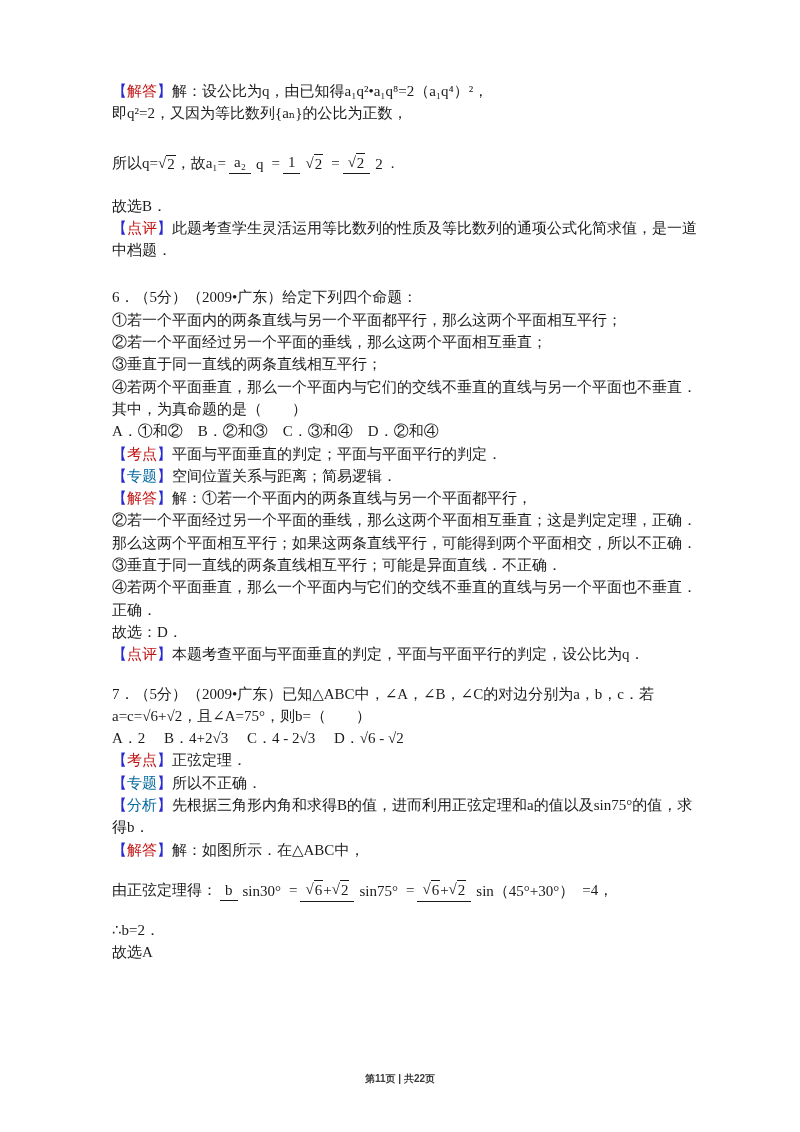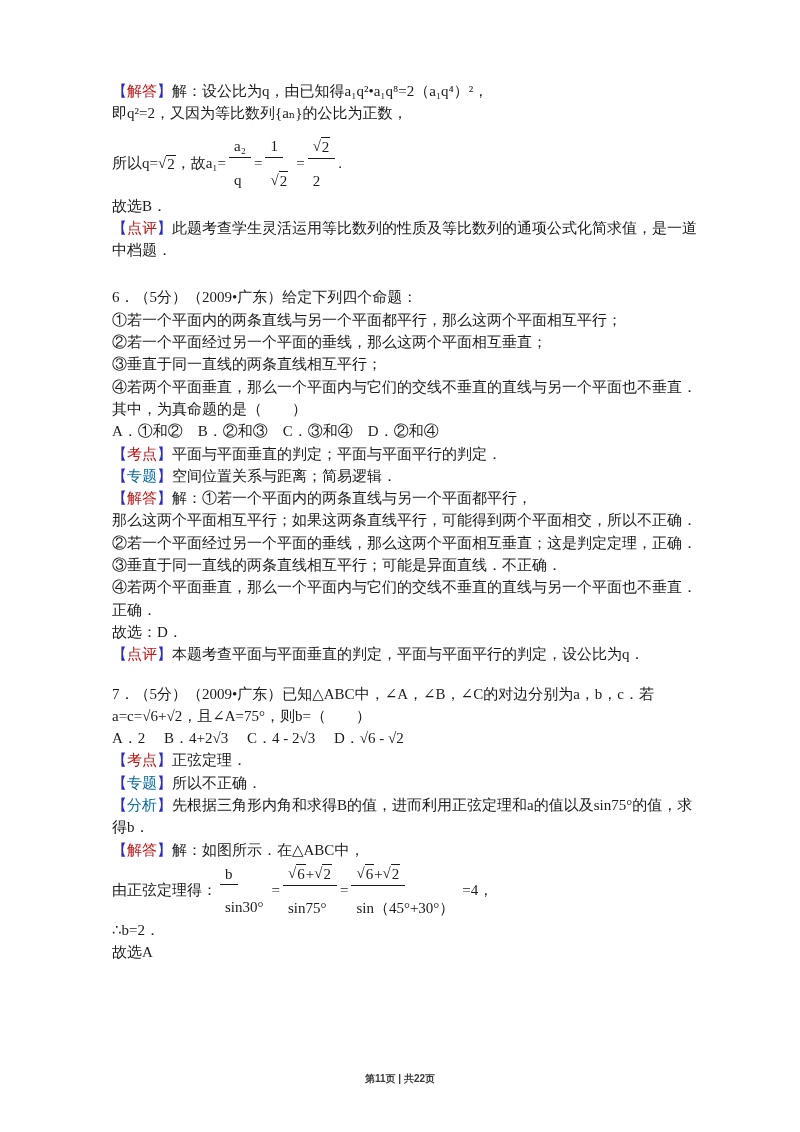--- a/index.html
+++ b/index.html
@@ -13,21 +13,21 @@
   }
   .content{padding:80px 96px 0 112px;}
   .ln{line-height:22.3px;}
   .para{line-height:22.3px;}
   .tag .br{color:#2a2ad0;}
   .tag .in-red{color:#c01414;}
   .tag .in-blue{color:#0369a1;}
   .formula{display:flex;align-items:center;flex-wrap:nowrap;}
   .formula-a{height:54px;margin:12px 0 4px 0;}
   .formula-b{height:52px;margin:4px 0 2px 0;}
-  .frac{display:inline-flex;flex-direction:column;align-items:flex-start;text-align:center;margin:0 3px;vertical-align:middle;gap:12px;}
+  .frac{display:inline-flex;flex-direction:row;align-items:center;text-align:center;margin:0 3px;vertical-align:middle;}
   .num{border-bottom:1.3px solid #1b1b1b;padding:0 5px 1px 5px;line-height:1.25;display:flex;align-items:flex-end;justify-content:center;}
   .den{padding:1px 5px 0 5px;line-height:1.25;display:flex;align-items:flex-start;justify-content:center;}
   .rad{display:inline-flex;align-items:flex-start;}
   .sqrt-sign{display:inline-block;}
   .radbar{display:inline-block;border-top:1.3px solid #1b1b1b;padding:0 1px;}
   .footer{
     position:absolute;left:0;top:1072px;width:100%;
     text-align:center;
     font-family:"Liberation Sans","DejaVu Sans",sans-serif;
     font-weight:bold;font-size:10px;color:#3a3a3a;
@@ -84,22 +84,22 @@
     <div class="ln"><span>6．（5分）（2009•广东）给定下列四个命题：</span></div>
     <div class="ln"><span>①若一个平面内的两条直线与另一个平面都平行，那么这两个平面相互平行；</span></div>
     <div class="ln"><span>②若一个平面经过另一个平面的垂线，那么这两个平面相互垂直；</span></div>
     <div class="ln"><span>③垂直于同一直线的两条直线相互平行；</span></div>
     <div class="ln"><span>④若两个平面垂直，那么一个平面内与它们的交线不垂直的直线与另一个平面也不垂直．</span></div>
     <div class="ln"><span>其中，为真命题的是（　　）</span></div>
     <div class="ln"><span>A．①和②　B．②和③　C．③和④　D．②和④</span></div>
     <div class="para tag"><span class="br">【</span><span class="in-red">考点</span><span class="br">】</span><span>平面与平面垂直的判定；平面与平面平行的判定．</span></div>
     <div class="para tag"><span class="br">【</span><span class="in-blue">专题</span><span class="br">】</span><span>空间位置关系与距离；简易逻辑．</span></div>
     <div class="ln tag"><span class="br">【</span><span class="in-red">解答</span><span class="br">】</span><span>解：①若一个平面内的两条直线与另一个平面都平行，</span></div>
+    <div class="ln"><span>②若一个平面经过另一个平面的垂线，那么这两个平面相互垂直；这是判定定理，正确．</span></div>
     <div class="ln"><span>那么这两个平面相互平行；如果这两条直线平行，可能得到两个平面相交，所以不正确．</span></div>
-    <div class="ln"><span>②若一个平面经过另一个平面的垂线，那么这两个平面相互垂直；这是判定定理，正确．</span></div>
     <div class="ln"><span>③垂直于同一直线的两条直线相互平行；可能是异面直线．不正确．</span></div>
     <div class="ln"><span>④若两个平面垂直，那么一个平面内与它们的交线不垂直的直线与另一个平面也不垂直．</span></div>
     <div class="ln"><span>正确．</span></div>
     <div class="ln"><span>故选：D．</span></div>
     <div class="para tag"><span class="br">【</span><span class="in-red">点评</span><span class="br">】</span><span>本题考查平面与平面垂直的判定，平面与平面平行的判定，设公比为q．</span></div>
 
     <div style="height:17px"></div>
 
     <div class="para"><span>7．（5分）（2009•广东）已知△ABC中，∠A，∠B，∠C的对边分别为a，b，c．若a=c=√6+√2，且∠A=75°，则b=（　　）</span></div>
     <div class="ln"><span>A．2　 B．4+2√3　 C．4 - 2√3　 D．√6 - √2</span></div>

